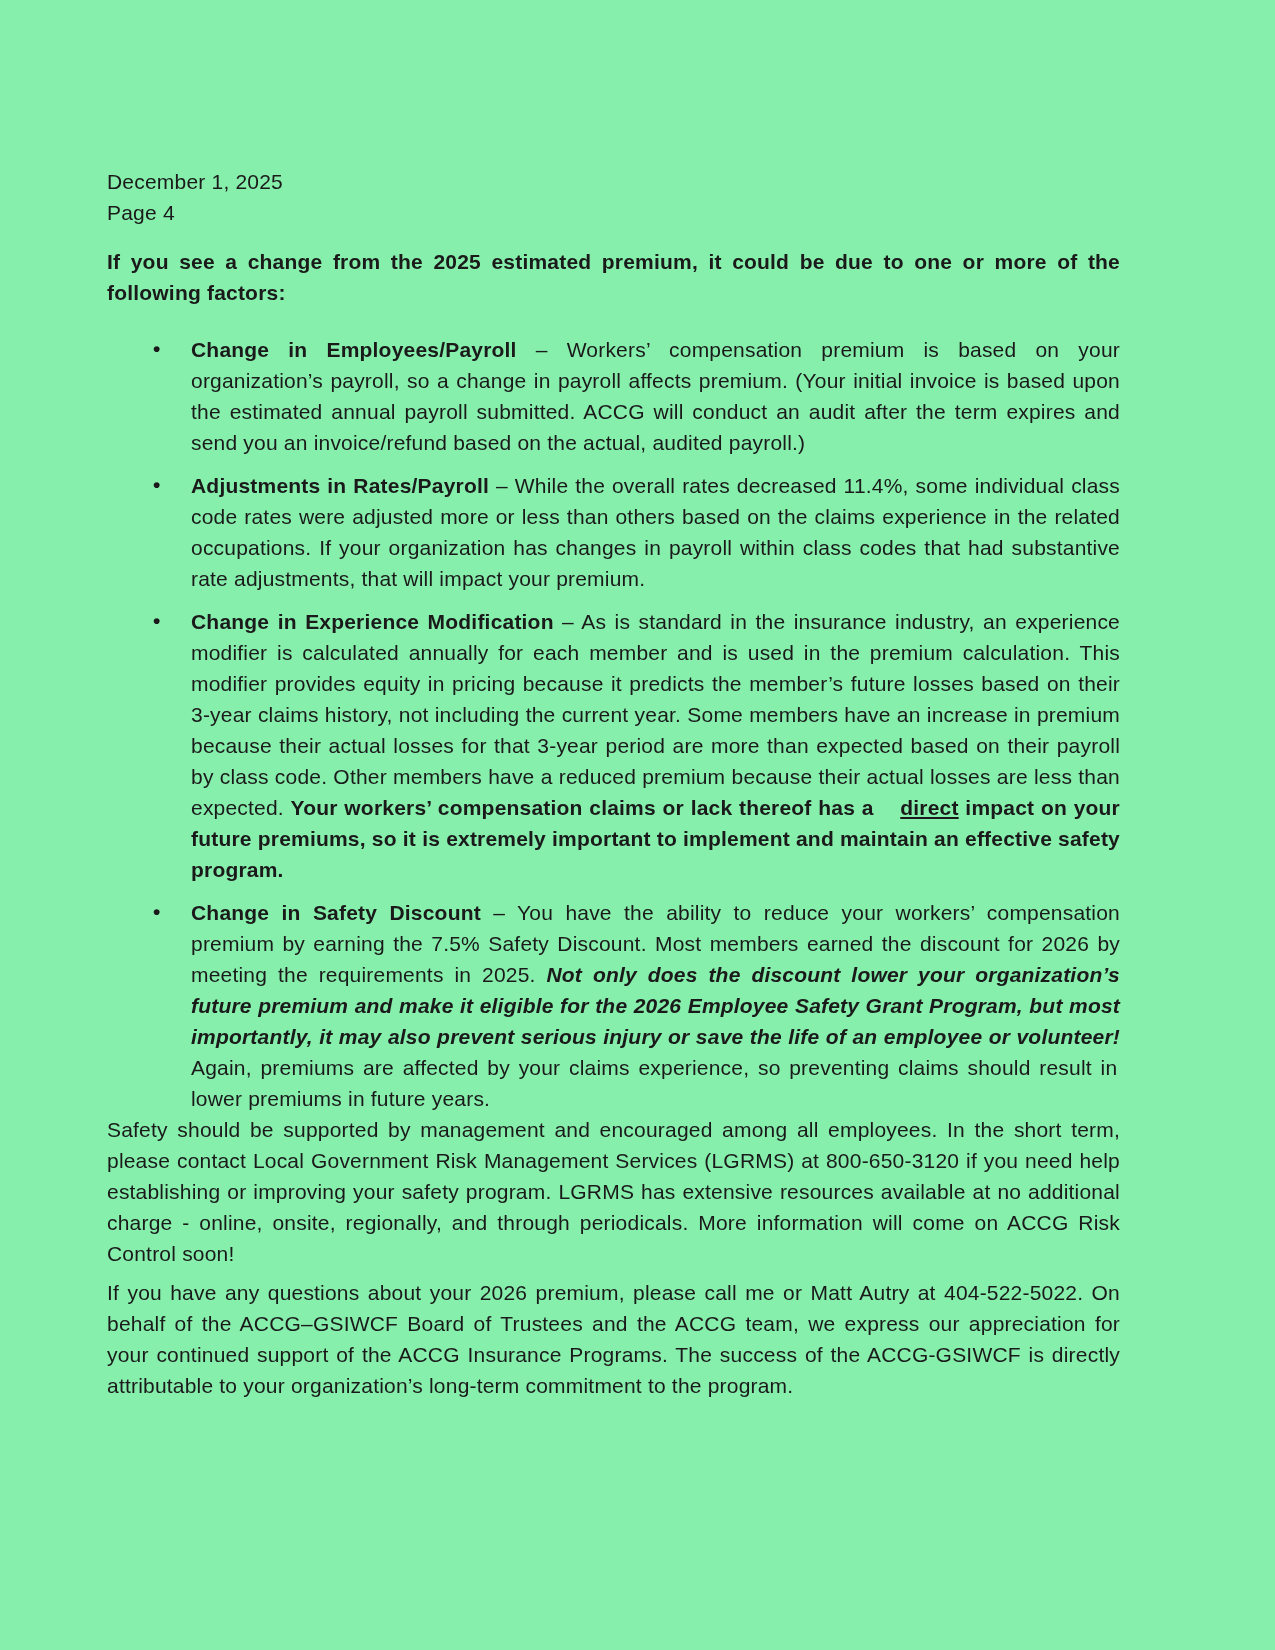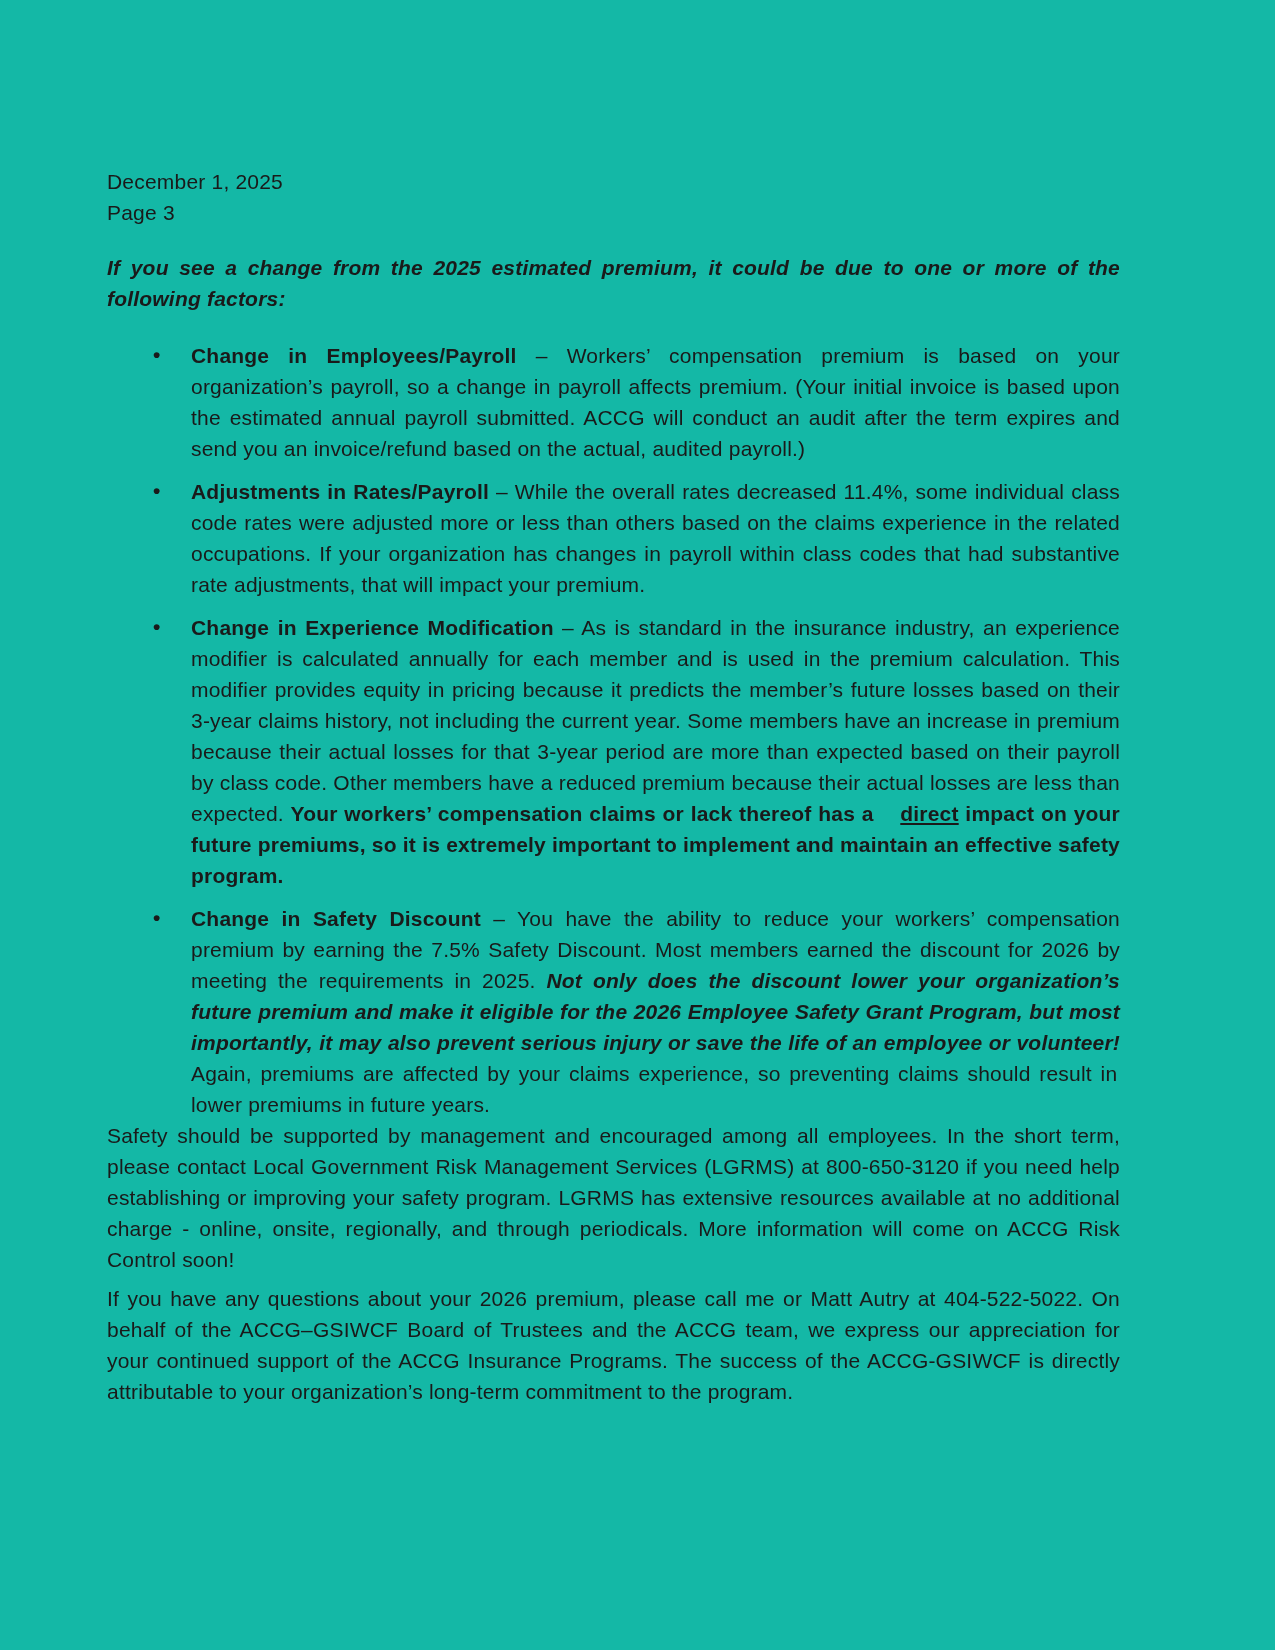--- a/index.html
+++ b/index.html
@@ -10,38 +10,37 @@
     position: relative;
     overflow: hidden;
     font-family: "Liberation Sans", sans-serif;
     color: #1a1a1a;
   }
   .page {
     position: absolute;
     top: 0; left: 0;
     width: 1275px;
     height: 1650px;
-    background: #14b8a6;
+    background: #86efac;
     padding: 166px 155px 0 107px;
   }
   .dateblock p {
     font-size: 21px;
     line-height: 31px;
     letter-spacing: 0.2px;
   }
   .para {
     font-size: 21px;
     line-height: 31px;
     letter-spacing: 0.2px;
     text-align: justify;
   }
   .intro {
-    margin-top: 24px;
+    margin-top: 18px;
     font-weight: bold;
-    font-style: italic;
   }
   ul.bullet-list {
     list-style: none;
     margin-top: 26px;
   }
   li.bullet-item {
     position: relative;
     padding-left: 84px;
   }
   li.bullet-item + li.bullet-item {
@@ -61,21 +60,21 @@
   .i { font-style: italic; }
   .u { text-decoration: underline; margin-left: 20px; }
 </style>
 </head>
 <body>
 
 <div class="page">
 
   <div class="dateblock">
     <p>December 1, 2025</p>
-    <p>Page 3</p>
+    <p>Page 4</p>
   </div>
 
   <p class="para intro"><span class="b">If you see a change from the 2025 estimated premium, it could be due to one or more of the following factors:</span></p>
 
   <ul class="bullet-list">
     <li class="para bullet-item">
       <span class="bullet-glyph">•</span>
       <span class="li-text"><span class="b">Change in Employees/Payroll</span><span> – Workers’ compensation premium is based on your organization’s payroll, so a change in payroll affects premium.  (Your initial invoice is based upon the estimated annual payroll submitted.  ACCG will conduct an audit after the term expires and send you an invoice/refund based on the actual, audited payroll.)</span></span>
     </li>
     <li class="para bullet-item">

